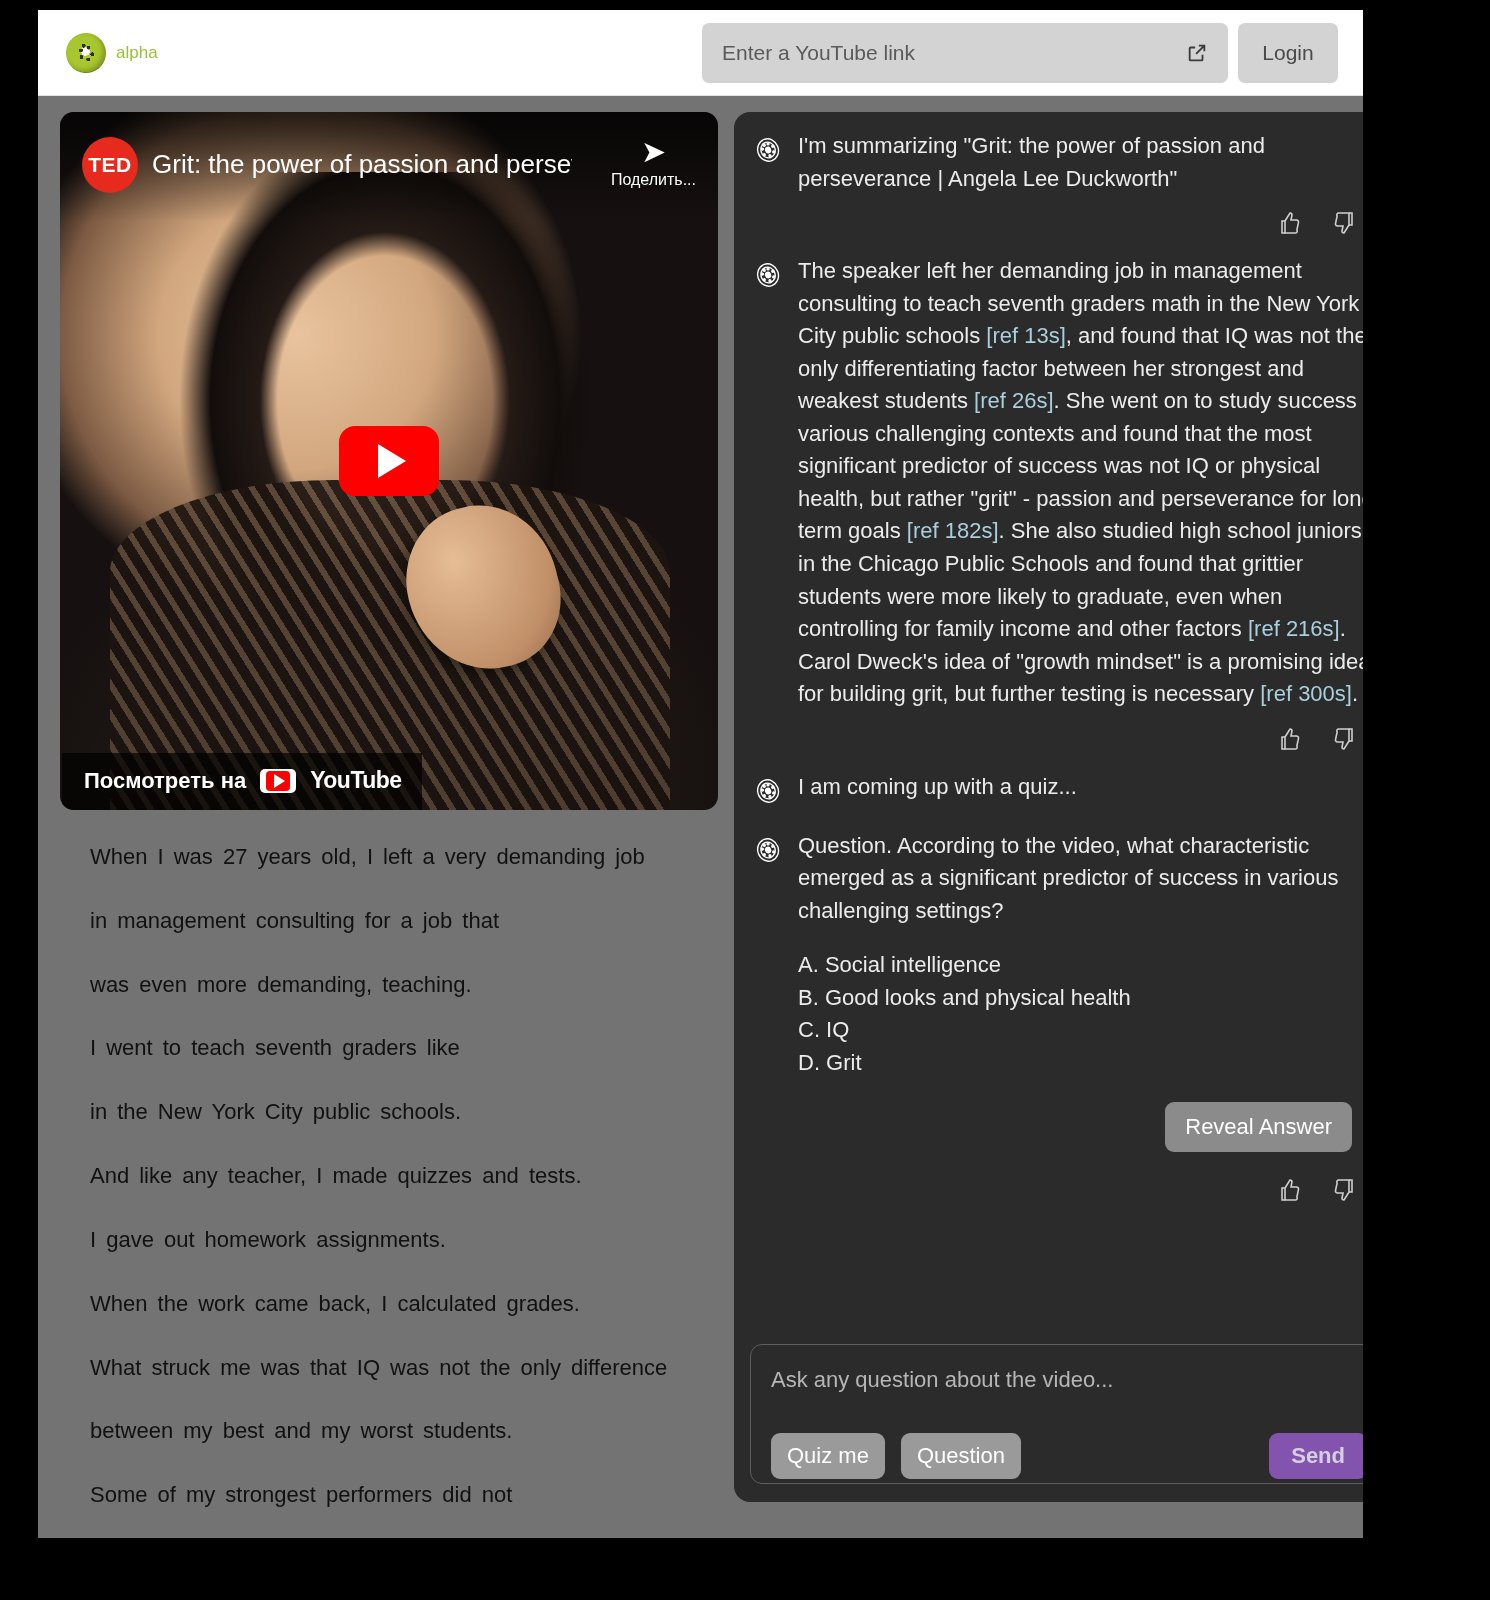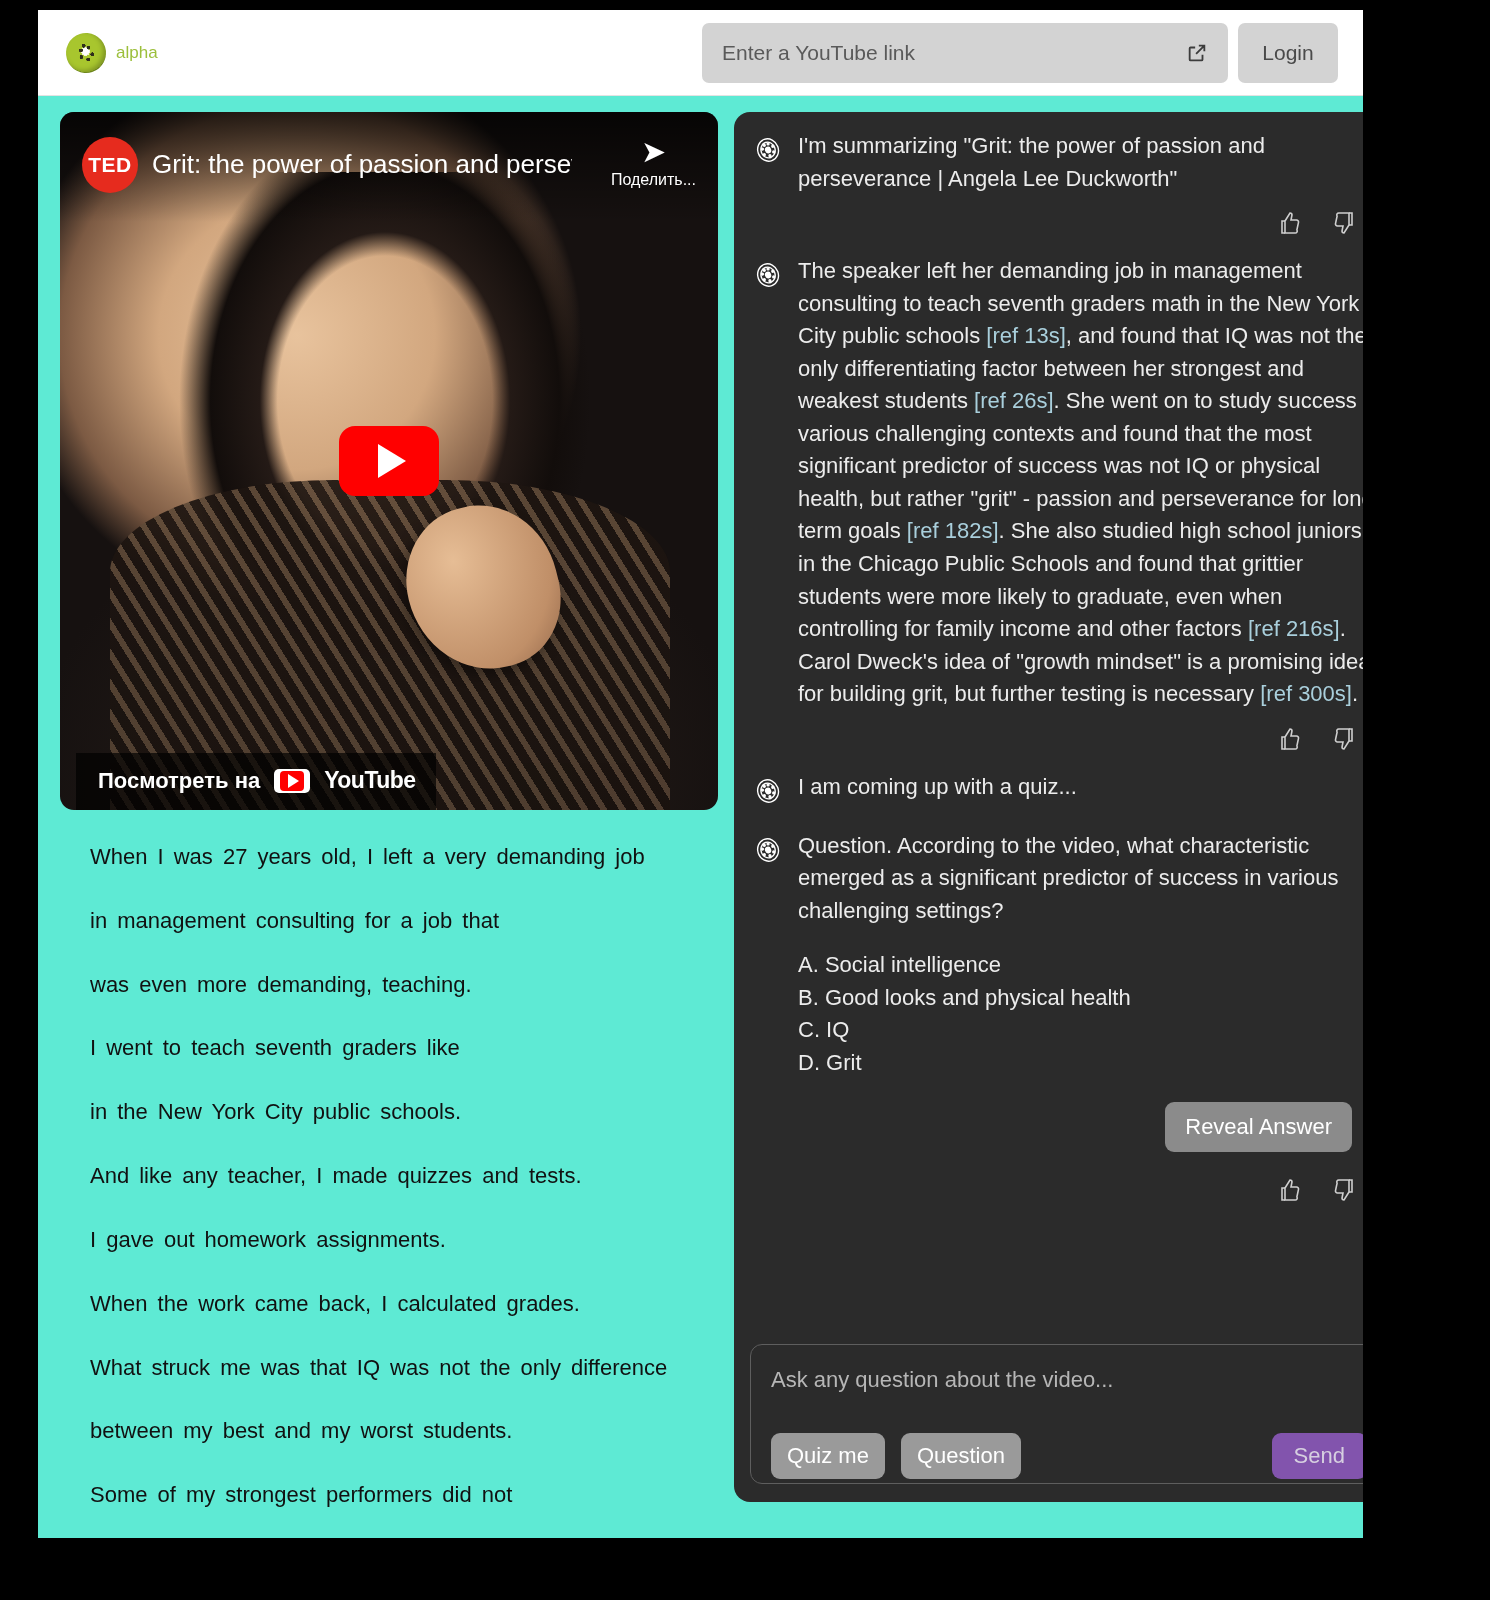--- a/index.html
+++ b/index.html
@@ -6,21 +6,21 @@
   html, body {
     width: 1490px; height: 1600px;
     background: #000;
     font-family: "Liberation Sans", sans-serif;
     overflow: hidden;
   }
   .viewport {
     position: absolute;
     left: 38px; top: 10px;
     width: 1325px; height: 1528px;
-    background: #5eead4;
+    background: #737373;
     overflow: hidden;
   }
 
   
   .header {
     height: 86px;
     border-bottom: 1px solid #e3e3e3;
     display: flex;
     align-items: center;
     padding: 0 25px 0 28px;
@@ -132,21 +132,21 @@
     cursor: pointer;
   }
   .play-tri {
     width: 0; height: 0;
     border-left: 28px solid #fff;
     border-top: 17px solid transparent;
     border-bottom: 17px solid transparent;
     margin-left: 6px;
   }
   .watch-on {
-    position: absolute; left: 16px; bottom: 0;
+    position: absolute; left: 2px; bottom: 0;
     background: rgba(0,0,0,.68);
     color: #fff; font-size: 22px; font-weight: bold;
     padding: 14px 20px 16px 22px;
     display: flex; align-items: center; gap: 14px;
     cursor: pointer;
   }
   .yt-badge {
     background:#fff; border-radius:5px; padding:2px 6px;
     display:flex; align-items:center;
   }
@@ -212,21 +212,21 @@
   .composer-row { display: flex; align-items: center; margin-top: 40px; }
   .chip {
     background: #9a9a9a; color: #fff; border: none; border-radius: 9px;
     font-size: 22px; padding: 10px 16px; margin-right: 16px;
     font-family: "Liberation Sans", sans-serif; cursor: pointer;
   }
   .send-btn {
     margin-left: auto;
     background: #8254ad; color: #d6cfe0; border: none; border-radius: 9px;
     font-size: 22px; padding: 10px 22px;
-    font-family: "Liberation Sans", sans-serif; cursor: pointer;
+    font-family: "Liberation Sans", sans-serif; cursor: pointer; font-weight: bold;
   }
 </style>
 </head>
 <body>
 
 <div class="viewport">
 
   <div class="header">
     <div class="brand">
       <div class="kiwi"></div>

